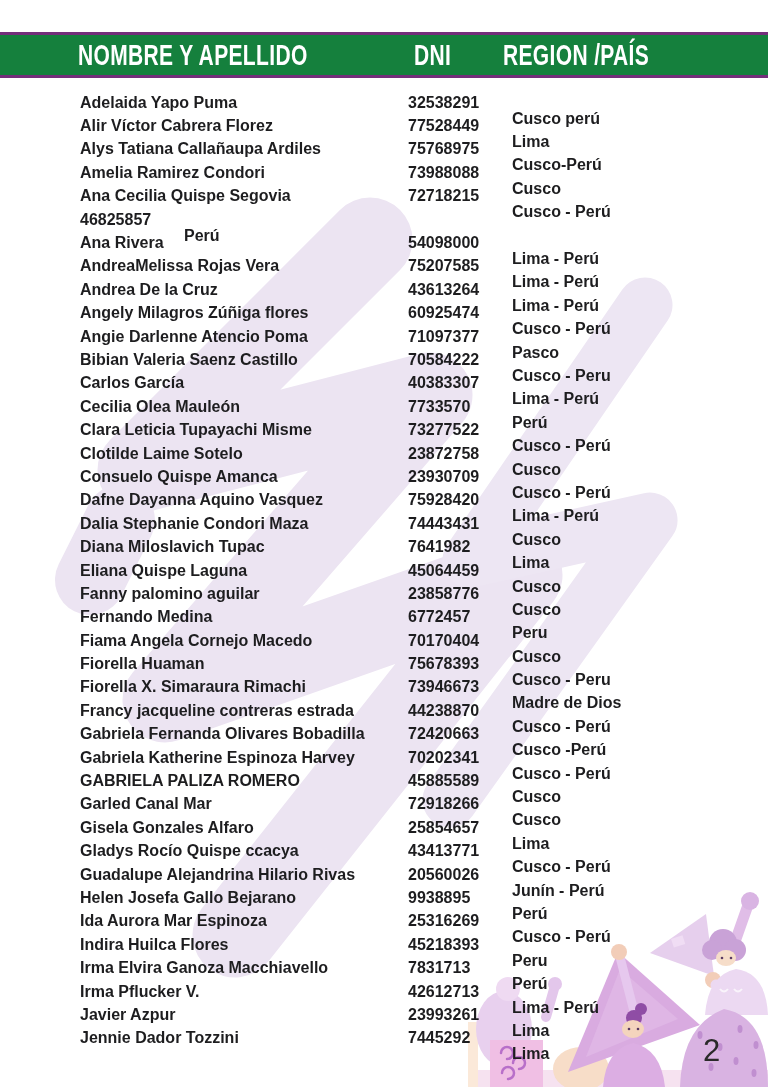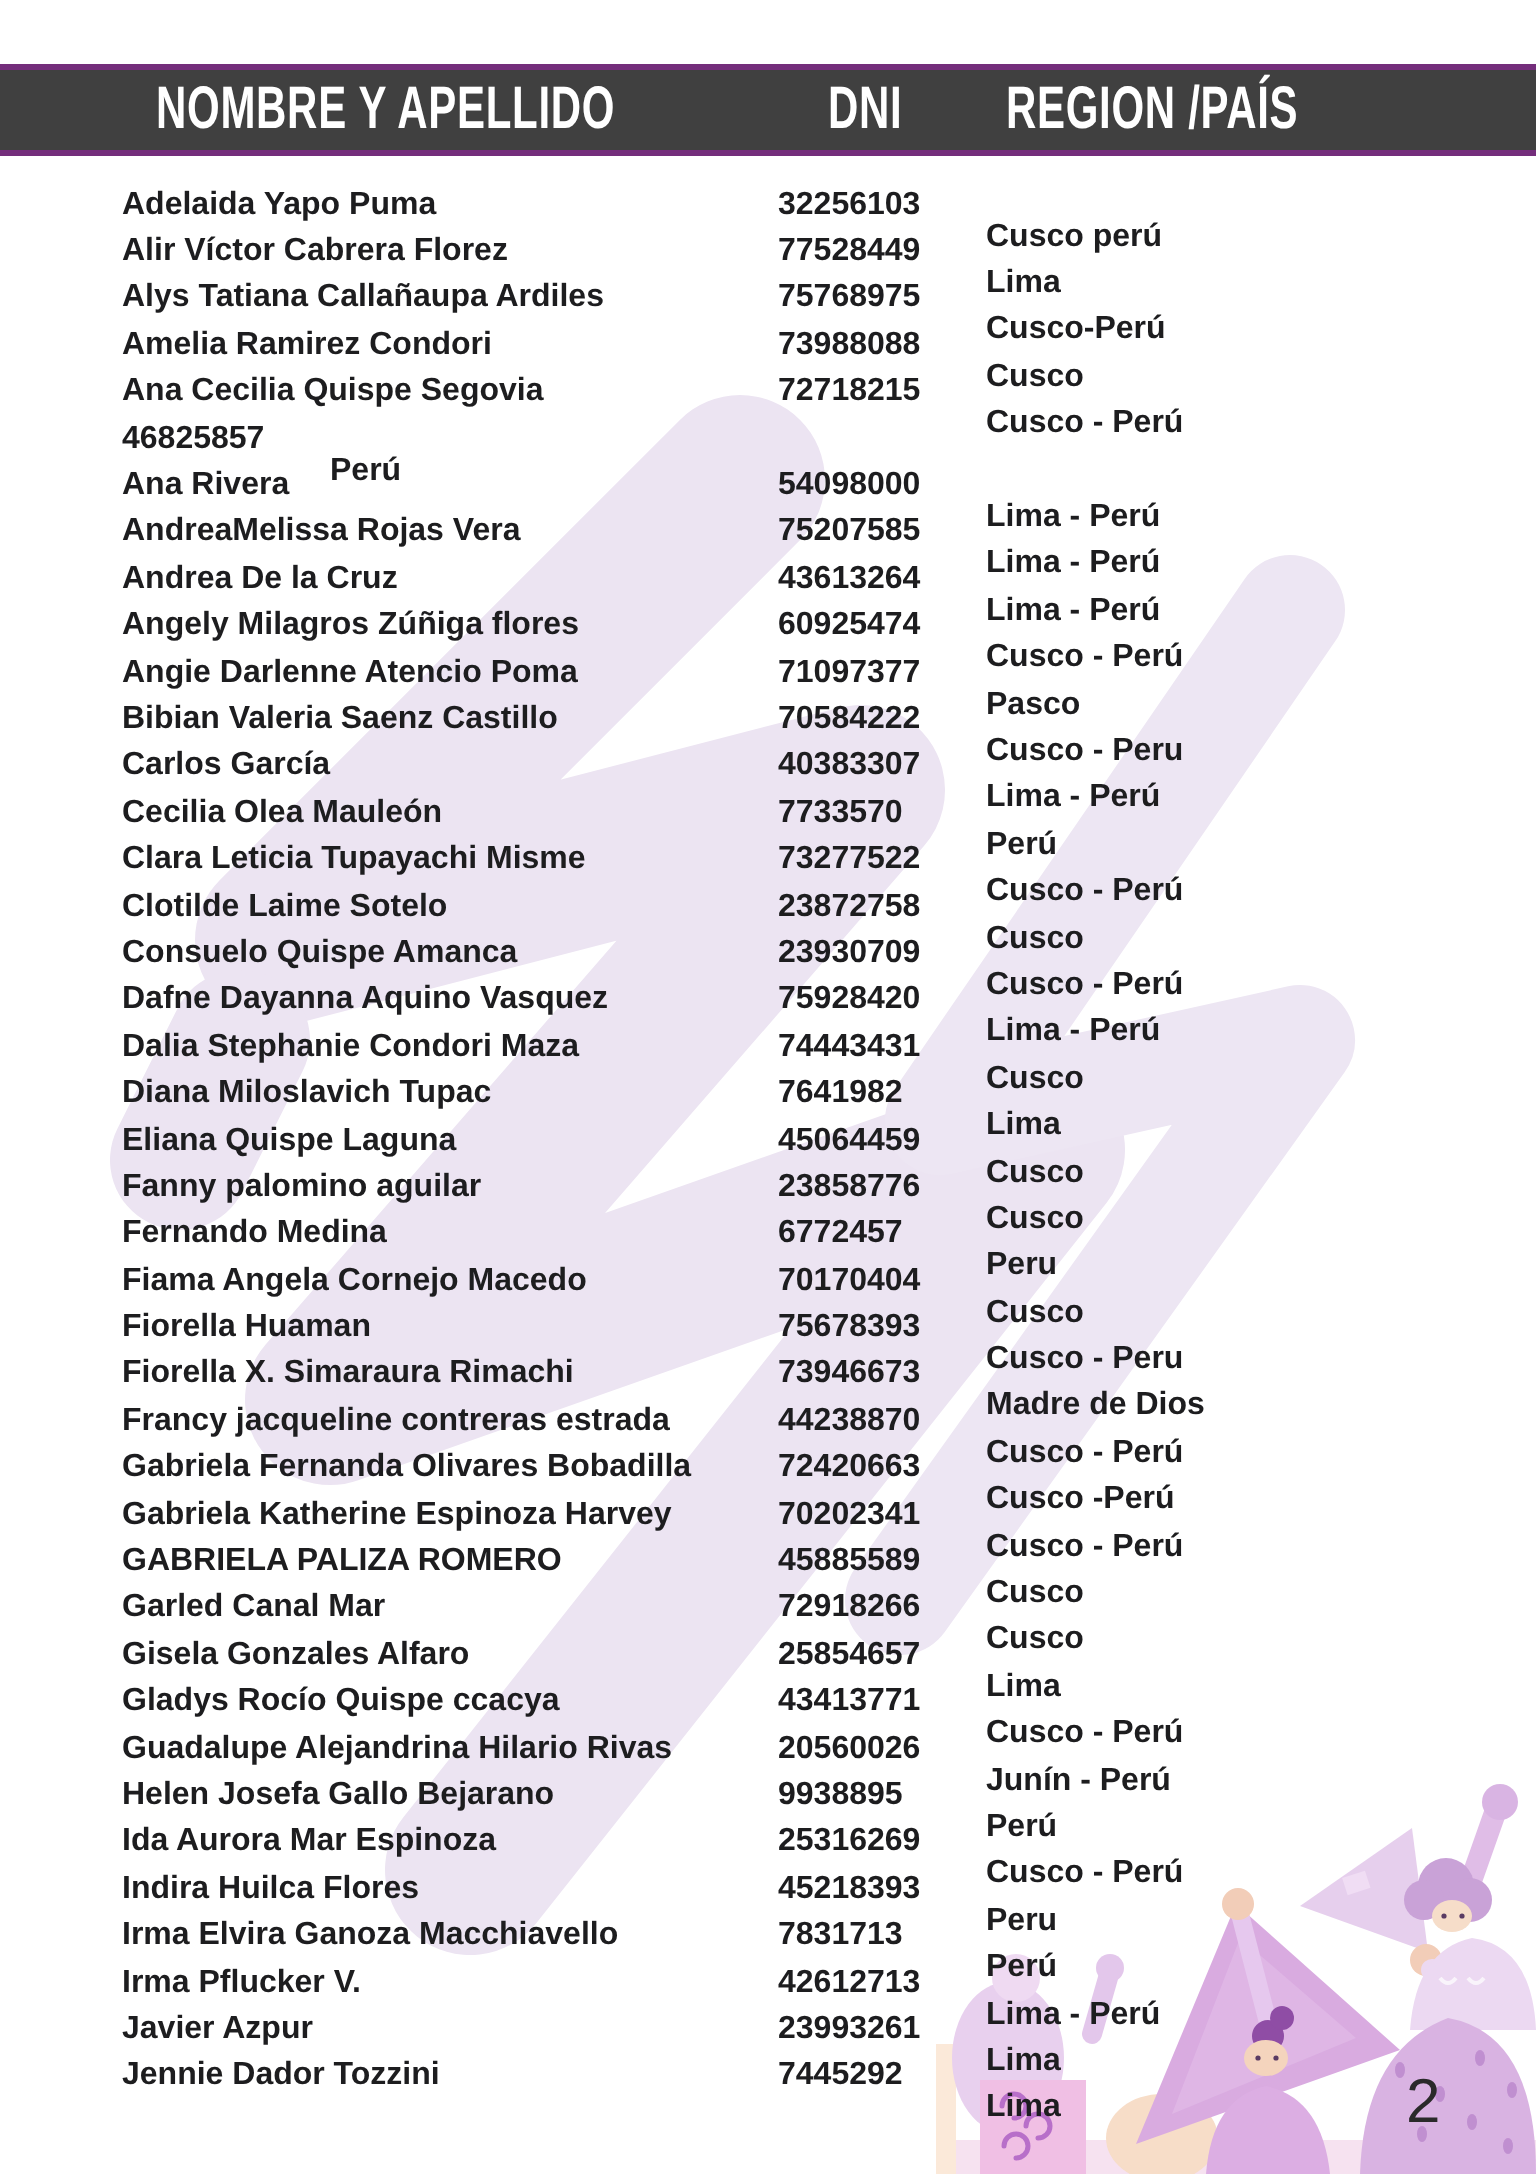--- a/index.html
+++ b/index.html
@@ -16,21 +16,21 @@
     inset: 0;
     z-index: 0;
   }
   .header-band {
     position: absolute;
     top: 32px;
     left: 0;
     width: 768px;
     height: 46px;
     box-sizing: border-box;
-    background: #404040;
+    background: #15803d;
     border-top: 3px solid #742e7b;
     border-bottom: 3px solid #742e7b;
     z-index: 3;
   }
   .header-col {
     position: absolute;
     top: 0;
     height: 100%;
     display: flex;
     align-items: center;
@@ -50,21 +50,21 @@
     position: absolute;
     top: 91px;
     left: 0;
     width: 768px;
     z-index: 2;
   }
   .row {
     display: flex;
     height: 23.4px;
     align-items: center;
-    padding-left: 61px;
+    padding-left: 80px;
     font-size: 16px;
     font-weight: 700;
     color: #1d1d1f;
     white-space: nowrap;
   }
   .cell-name   { flex: 0 0 328px; overflow: hidden; }
   .cell-dni    { flex: 0 0 104px; }
   .cell-region { flex: 1 1 auto; margin-top: 32px; }
 
   .illustration {
@@ -97,21 +97,21 @@
   <div class="header-band">
     <span class="header-col hc-name">NOMBRE Y APELLIDO</span>
     <span class="header-col hc-dni">DNI</span>
     <span class="header-col hc-region">REGION /PAÍS</span>
   </div>
 
   <div class="table">
 
       <div class="row">
         <div class="cell-name">Adelaida Yapo Puma</div>
-        <div class="cell-dni">32256103</div>
+        <div class="cell-dni">32538291</div>
         <div class="cell-region">Cusco perú</div>
       </div>
 
       <div class="row">
         <div class="cell-name">Alir Víctor Cabrera Florez</div>
         <div class="cell-dni">77528449</div>
         <div class="cell-region">Lima</div>
       </div>
 
       <div class="row">

